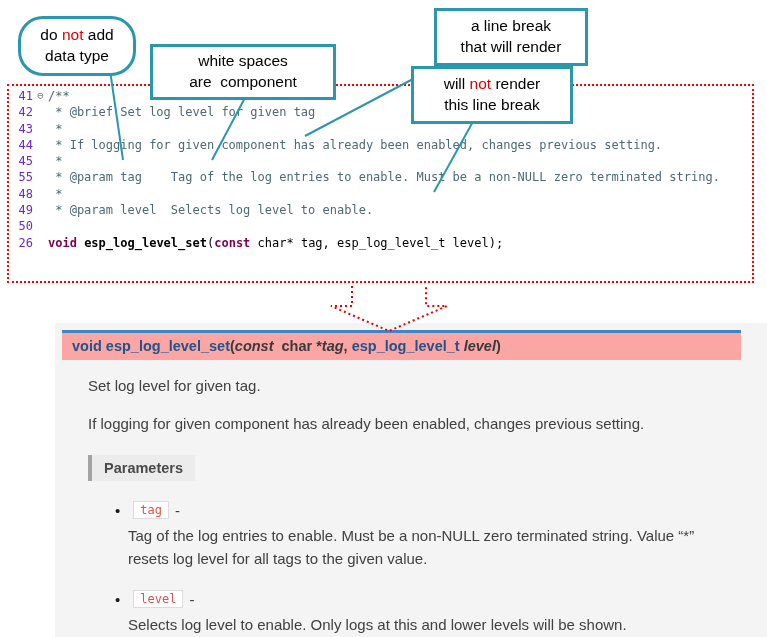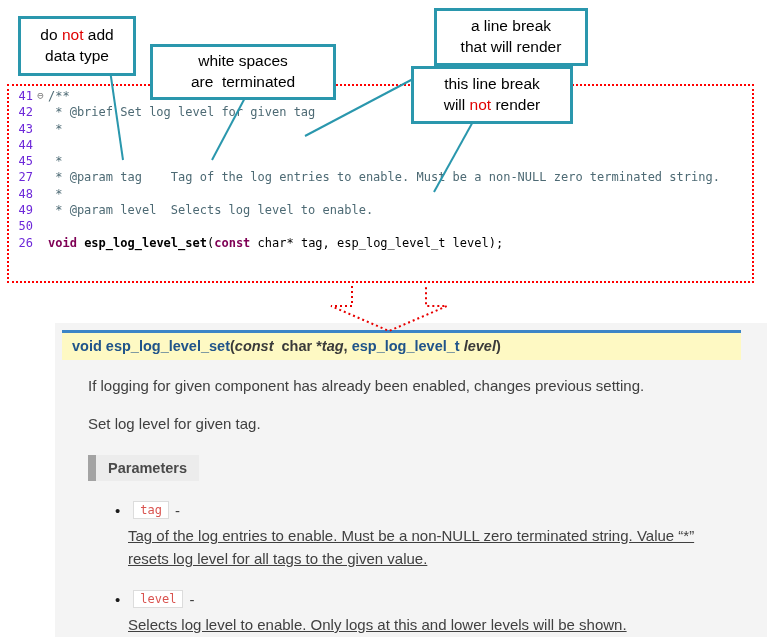--- a/index.html
+++ b/index.html
@@ -6,21 +6,21 @@
   #canvas{position:relative;width:767px;height:637px;background:#ffffff;overflow:hidden;
           font-family:"Liberation Sans",sans-serif;}
 
   
   .callout{position:absolute;background:#ffffff;border:3px solid #2a97ad;z-index:30;
            display:flex;flex-direction:column;align-items:center;justify-content:center;
            text-align:center;font-size:15.5px;color:#000;line-height:1.35;}
   .callout div{white-space:pre;}
   .red{color:#e00000;}
 
-  #callout-1{left:18px;top:16px;width:112px;height:54px;}
+  #callout-1{left:18px;top:16px;width:112px;height:54px;border-radius:25px;}
   #callout-2{left:150px;top:44px;width:180px;height:50px;}
   #callout-3{left:434px;top:8px;width:148px;height:52px;}
   #callout-4{left:411px;top:66px;width:156px;height:52px;}
 
   
   #overlay{position:absolute;left:0;top:0;z-index:20;pointer-events:none;}
 
   
   .code-block{position:absolute;left:7px;top:84px;width:747px;height:199px;z-index:10;
               border:2px dotted #ff0000;background:#ffffff;box-sizing:border-box;
@@ -30,64 +30,64 @@
   .ln{width:24px;text-align:right;color:#6d28d9;flex:none;}
   .fold{width:15px;text-align:center;color:#808080;flex:none;font-size:11px;}
   .ct{white-space:pre;color:#000;}
   .comment{color:#4d6a74;}
   .kw{color:#7f0055;font-weight:bold;}
   .fn{color:#000;font-weight:bold;}
 
   
   .docs{position:absolute;left:55px;top:323px;width:712px;height:314px;background:#f4f4f4;
         z-index:5;color:#404040;font-size:15px;box-sizing:border-box;}
-  .sig{margin:7px 26px 0 7px;background:#fef9c3;border-top:3px solid #3d85c6;
+  .sig{margin:7px 26px 0 7px;background:#fca5a5;border-top:3px solid #3d85c6;
        padding:5px 0 6px 10px;font-size:14.5px;white-space:pre;}
   .s-kw{font-weight:bold;color:#20548a;}
   .s-plain{font-weight:bold;color:#3a3a3a;}
   .s-arg{font-weight:bold;font-style:italic;color:#3a3a3a;}
   .docs p.para{margin:15px 30px 0 33px;line-height:1.5;}
   .params{display:inline-block;margin:20px 0 0 33px;background:#ececec;
-          border-left:8px solid #a3a3a3;padding:5px 12px;font-weight:bold;color:#4a4a4a;
+          border-left:4px solid #a3a3a3;padding:5px 12px;font-weight:bold;color:#4a4a4a;
           font-size:14.5px;}
   .bullet-row{margin:20px 0 0 60px;display:flex;align-items:center;}
   .dot{font-size:15px;margin-right:13px;color:#1a1a1a;}
   .chip{font-family:"DejaVu Sans Mono",monospace;font-size:12px;color:#d9534f;
         background:#ffffff;border:1px solid #dcdcdc;padding:1px 6px;margin-right:6px;}
   .dash{color:#404040;}
-  .bullet-desc{margin:6px 30px 0 73px;line-height:1.5;text-decoration:underline;}
+  .bullet-desc{margin:6px 30px 0 73px;line-height:1.5;}
 </style>
 </head>
 <body>
 
 <div id="canvas">
 
   <svg id="overlay" width="767" height="637">
     <line x1="110" y1="70" x2="123" y2="160" stroke-width="2" stroke="#2a97ad"></line>
     <line x1="247" y1="94" x2="212" y2="160" stroke-width="2" stroke="#2a97ad"></line>
     <line x1="449" y1="60" x2="305" y2="136" stroke-width="2" stroke="#2a97ad"></line>
     <line x1="475" y1="118" x2="434" y2="192" stroke-width="2" stroke="#2a97ad"></line>
     <path d="M352 286 L352 306 L331 306 L389 331 L447 306 L426 306 L426 286" fill="none" stroke-width="2" stroke-dasharray="2 3" stroke="#e80000"></path>
   </svg>
 
   <div class="callout" id="callout-1">
     <div><span>do </span><span class="red">not</span><span> add</span></div>
     <div>data type</div>
   </div>
   <div class="callout" id="callout-2">
     <div>white spaces</div>
-    <div>are  terminated</div>
+    <div>are  component</div>
   </div>
   <div class="callout" id="callout-3">
     <div>a line break</div>
     <div>that will render</div>
   </div>
   <div class="callout" id="callout-4">
+    <div><span>will </span><span class="red">not</span><span> render</span></div>
     <div>this line break</div>
-    <div><span>will </span><span class="red">not</span><span> render</span></div>
   </div>
 
   <div class="code-block">
     <div class="cl">
       <span class="ln">41</span>
         <span class="fold">⊖</span>
         <span class="ct comment">/**</span>
     </div>
     <div class="cl">
       <span class="ln">42</span>
@@ -95,28 +95,29 @@
         <span class="ct comment"> * @brief Set log level for given tag</span>
     </div>
     <div class="cl">
       <span class="ln">43</span>
         <span class="fold"></span>
         <span class="ct comment"> *</span>
     </div>
     <div class="cl">
       <span class="ln">44</span>
         <span class="fold"></span>
+        <span class="ct comment"> * If logging for given component has already been enabled, changes previous setting.</span>
     </div>
     <div class="cl">
       <span class="ln">45</span>
         <span class="fold"></span>
         <span class="ct comment"> *</span>
     </div>
     <div class="cl">
-      <span class="ln">27</span>
+      <span class="ln">55</span>
         <span class="fold"></span>
         <span class="ct comment"> * @param tag    Tag of the log entries to enable. Must be a non-NULL zero terminated string.</span>
     </div>
     <div class="cl">
       <span class="ln">48</span>
         <span class="fold"></span>
         <span class="ct comment"> *</span>
     </div>
     <div class="cl">
       <span class="ln">49</span>
@@ -130,22 +131,22 @@
     <div class="cl">
       <span class="ln">26</span>
         <span class="fold"></span>
         <span class="ct"><span class="kw">void</span><span> </span><span class="fn">esp_log_level_set</span><span>(</span><span class="kw">const</span><span> char* tag, esp_log_level_t level);</span></span>
     </div>
   </div>
 
   <div class="docs">
     <div class="sig"><span class="s-kw">void </span><span class="s-kw">esp_log_level_set</span><span class="s-plain">(</span><span class="s-arg">const</span><span class="s-plain">  char *</span><span class="s-arg">tag</span><span class="s-plain">, </span><span class="s-kw">esp_log_level_t </span><span class="s-arg">level</span><span class="s-plain">)</span></div>
 
+    <p class="para">Set log level for given tag.</p>
     <p class="para">If logging for given component has already been enabled, changes previous setting.</p>
-    <p class="para">Set log level for given tag.</p>
 
     <span class="params">Parameters</span>
 
     <div class="bullet-row">
       <span class="dot">•</span>
       <span class="chip">tag</span>
       <span class="dash">-</span>
     </div>
     <p class="bullet-desc">Tag of the log entries to enable. Must be a non-NULL zero terminated string. Value “*” resets log level for all tags to the given value.</p>
 

